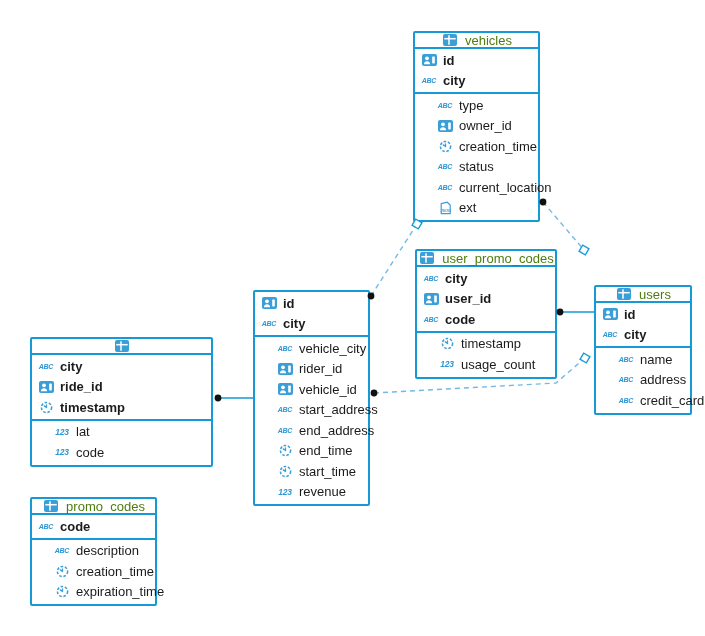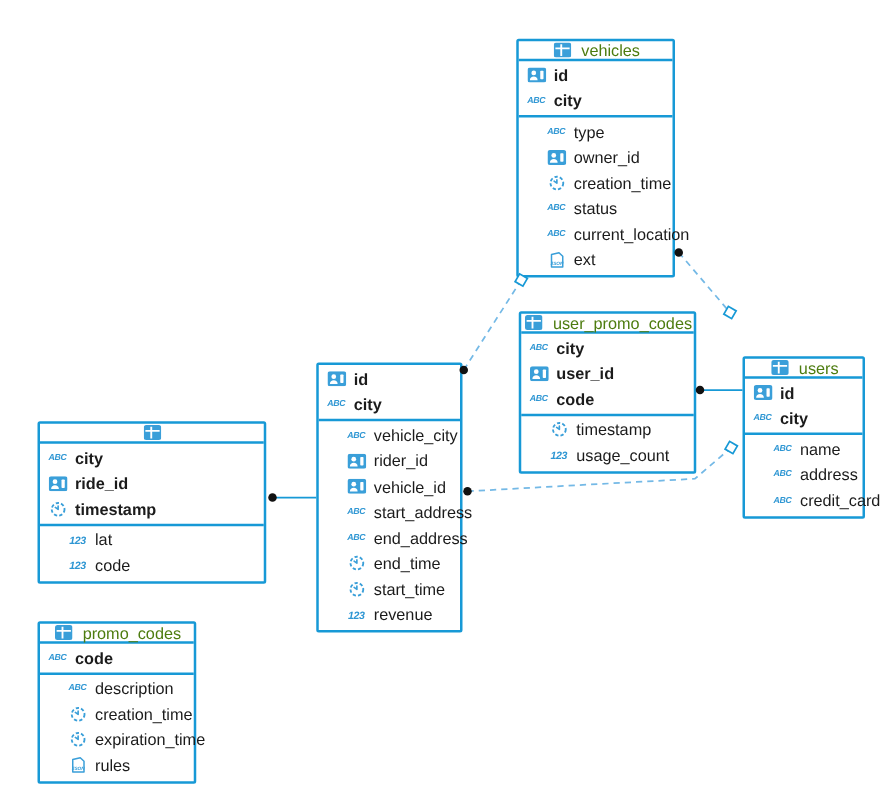--- a/index.html
+++ b/index.html
@@ -372,24 +372,15 @@
         </div>
         <div class="col-row">
           <span class="type-icon">
             <svg width="13" height="13" viewBox="0 0 13 13">
               <circle cx="6.5" cy="6.5" r="5.1" fill="none" stroke="#3a9fd9" stroke-width="1.5" stroke-dasharray="2.6 1.7"></circle>
               <path d="M6.5 3.9 L6.5 6.5 L4.3 4.9" fill="none" stroke="#3a9fd9" stroke-width="1.3" stroke-linecap="round" stroke-linejoin="round"></path>
             </svg>
           </span>
           <span>expiration_time</span>
         </div>
-        <div class="col-row">
-          <span class="type-icon">
-            <svg width="13" height="14" viewBox="0 0 13 14">
-              <path d="M2.2 2.6 L8.2 1.2 L11.2 4 L11.2 12.6 L2.2 12.6 Z" fill="#fff" stroke="#3a9fd9" stroke-width="1.2" stroke-linejoin="round"></path>
-              <text x="6.6" y="11" font-size="3.8" font-weight="700" fill="#3a9fd9" text-anchor="middle" font-family="Liberation Sans, sans-serif">JSON</text>
-            </svg>
-          </span>
-          <span>rules</span>
-        </div>
       </div>
   </div>
   </div>
 
 </body></html>

